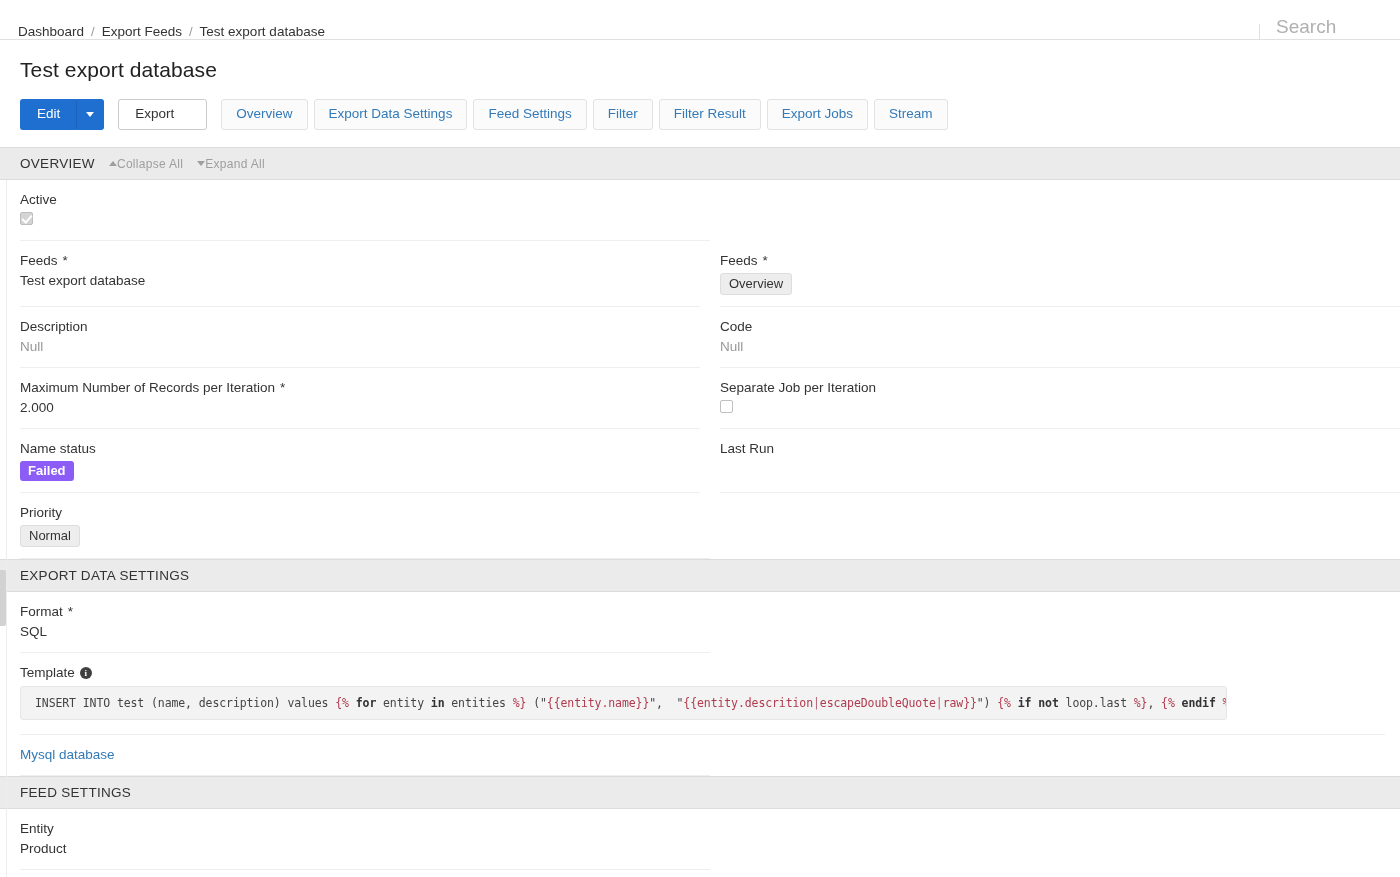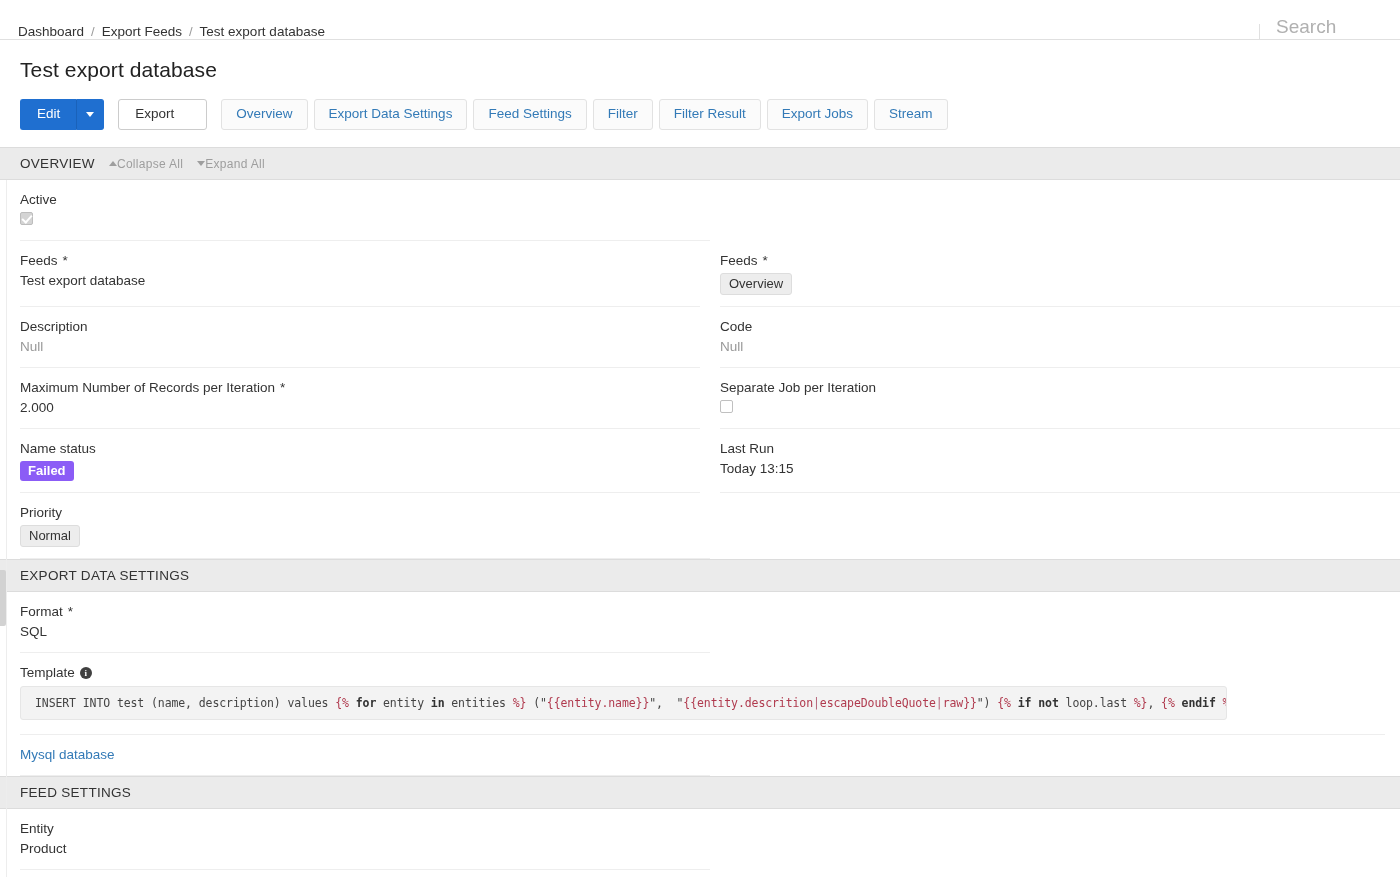--- a/index.html
+++ b/index.html
@@ -396,21 +396,20 @@
 
   <div class="row">
     <div class="cell">
       <div class="cell-label">Name status</div>
       <div class="cell-value">
         <span class="badge-red">Failed</span>
       </div>
     </div>
     <div class="cell">
       <div class="cell-label">Last Run</div>
-      <div class="cell-value">Today 13:15</div>
     </div>
   </div>
 
   <div class="row">
     <div class="cell">
       <div class="cell-label">Priority</div>
       <div class="cell-value">
         <span class="badge-gray">Normal</span>
       </div>
     </div>

